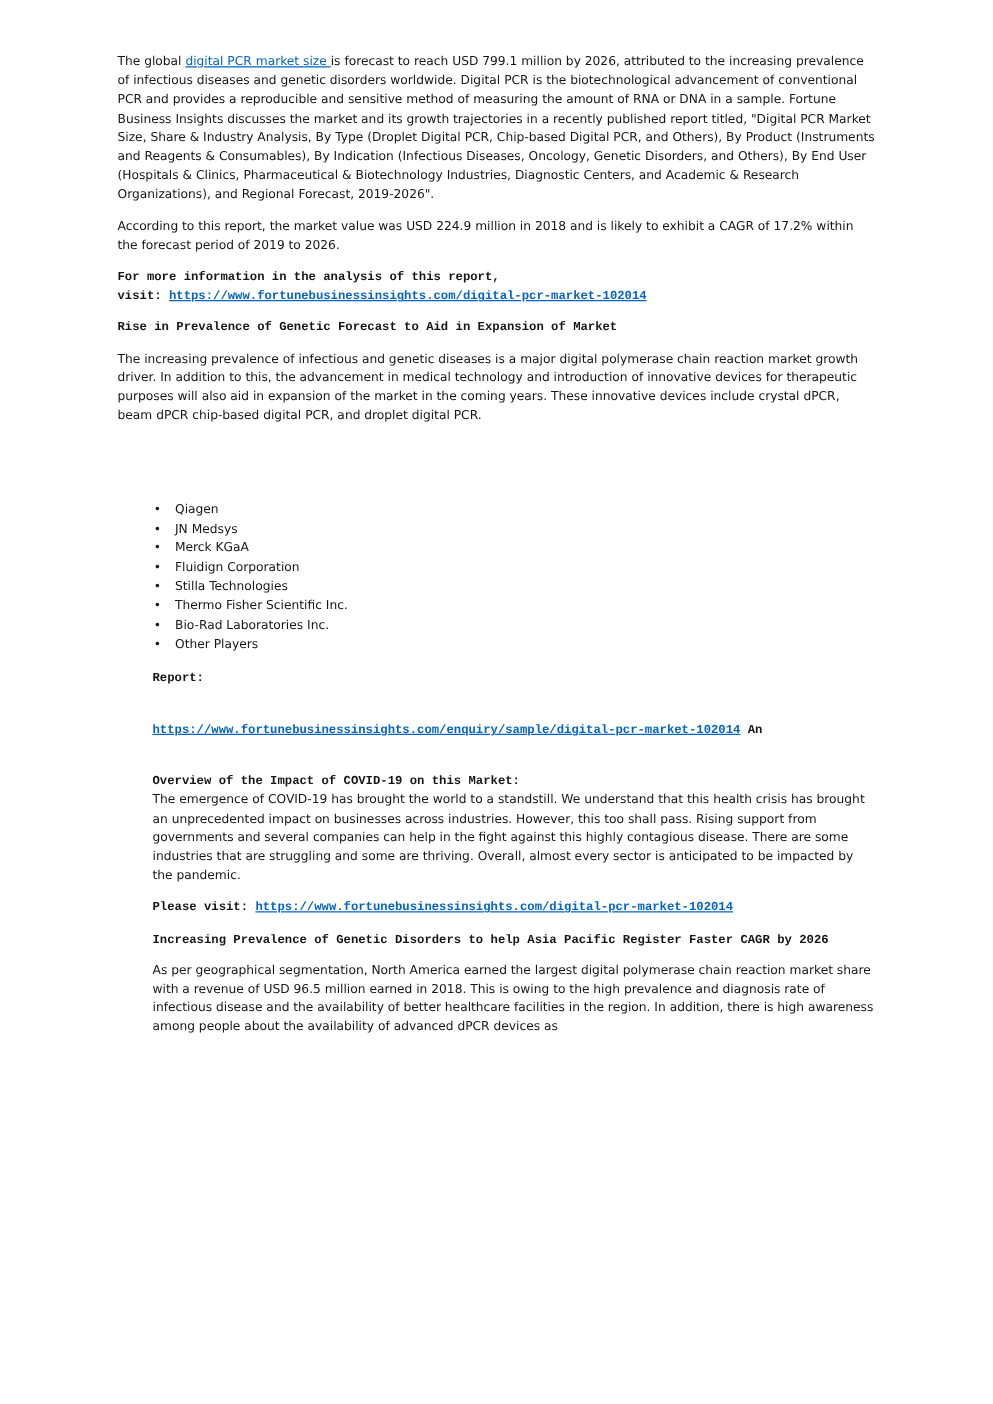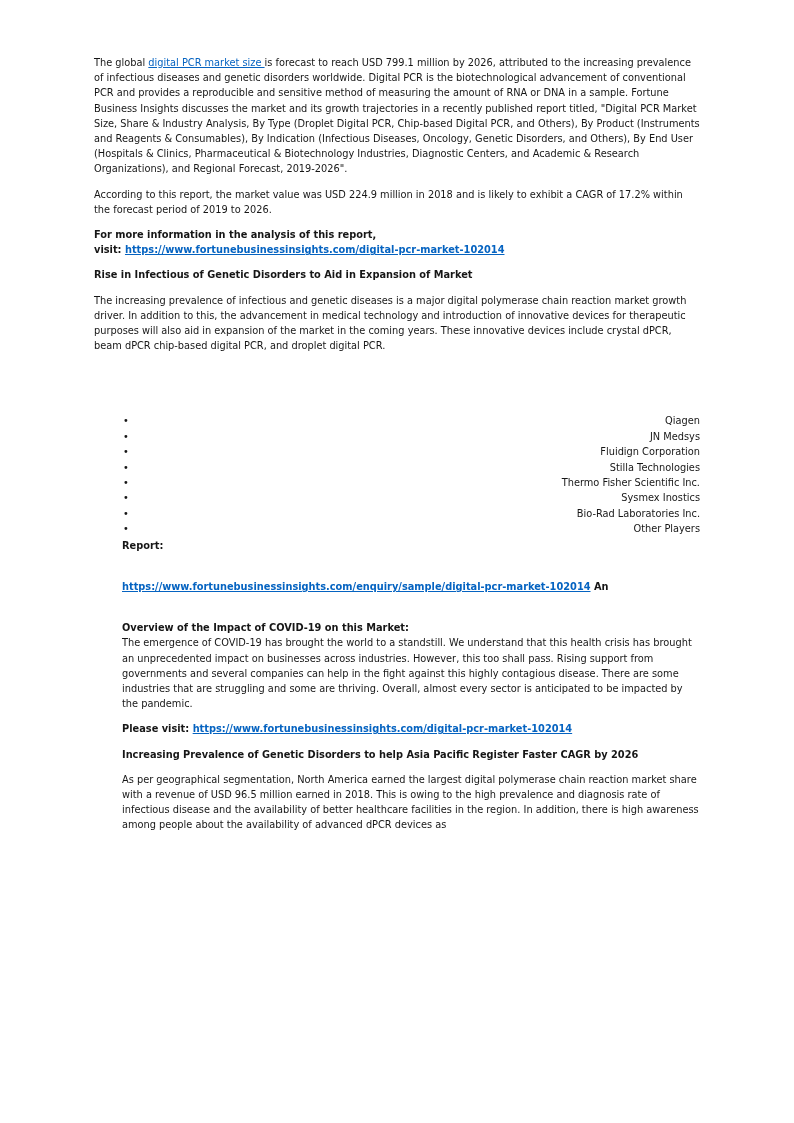--- a/index.html
+++ b/index.html
@@ -6,43 +6,42 @@
   html, body {
     margin: 0;
     padding: 0;
     background: #ffffff;
   }
   .page {
     position: relative;
     width: 794px;
     height: 1123px;
     background: #ffffff;
-    padding: 55px 94px 0 94px;
+    padding: 42px 94px 0 94px;
     font-family: "DejaVu Sans", sans-serif;
     font-size: 9.8px;
     line-height: 15.2px;
     color: #161616;
     overflow: hidden;
   }
   .para { margin: 0 0 10px 0; }
-  .bold { font-weight: bold; }
+  .bold { font-weight: bold; font-family: Liberation Mono, monospace; }
   .block { display: block; }
   .link {
     color: var(--link-color, #0563C1);
     text-decoration: underline;
     cursor: pointer;
   }
   .indent { margin-left: 28px; }
   .spacer { height: 50px; }
   .gap-lg { margin-bottom: 26px; }
   .mfr-list {
     list-style: none;
-    margin: 0 0 1px 0;
+    margin: 0 0 11px 0;
     padding: 0;
-    text-align: right;
   }
   .mfr-list li {
     position: relative;
     padding-left: 18px;
     line-height: 15.4px;
   }
   .mfr-list li::before {
     content: "\2022";
     position: absolute;
     left: 1px;
@@ -56,36 +55,36 @@
 
   <p class="para"><span>The global </span><a class="link">digital PCR market size </a><span>is forecast to reach USD 799.1 million by 2026, attributed to the increasing prevalence of infectious diseases and genetic disorders worldwide. Digital PCR is the biotechnological advancement of conventional PCR and provides a reproducible and sensitive method of measuring the amount of RNA or DNA in a sample. Fortune Business Insights discusses the market and its growth trajectories in a recently published report titled, "Digital PCR Market Size, Share &amp; Industry Analysis, By Type (Droplet Digital PCR, Chip-based Digital PCR, and Others), By Product (Instruments and Reagents &amp; Consumables), By Indication (Infectious Diseases, Oncology, Genetic Disorders, and Others), By End User (Hospitals &amp; Clinics, Pharmaceutical &amp; Biotechnology Industries, Diagnostic Centers, and Academic &amp; Research Organizations), and Regional Forecast, 2019-2026".</span></p>
 
   <p class="para">According to this report, the market value was USD 224.9 million in 2018 and is likely to exhibit a CAGR of 17.2% within the forecast period of 2019 to 2026.</p>
 
   <p class="para bold">
     <span class="block">For more information in the analysis of this report,</span>
     <span class="block"><span>visit: </span><a class="link bold">https://www.fortunebusinessinsights.com/digital-pcr-market-102014</a></span>
   </p>
 
-  <p class="para bold">Rise in Infectious of Genetic Disorders to Aid in Expansion of Market</p>
+  <p class="para bold">Rise in Prevalence of Genetic Forecast to Aid in Expansion of Market</p>
 
   <p class="para">The increasing prevalence of infectious and genetic diseases is a major digital polymerase chain reaction market growth driver. In addition to this, the advancement in medical technology and introduction of innovative devices for therapeutic purposes will also aid in expansion of the market in the coming years. These innovative devices include crystal dPCR, beam dPCR chip-based digital PCR, and droplet digital PCR.</p>
 
 
   <div class="indent">
 
     <div class="spacer"></div>
 
     <ul class="mfr-list">
       <li>Qiagen</li>
       <li>JN Medsys</li>
+      <li>Merck KGaA</li>
       <li>Fluidign Corporation</li>
       <li>Stilla Technologies</li>
       <li>Thermo Fisher Scientific Inc.</li>
-      <li>Sysmex Inostics</li>
       <li>Bio-Rad Laboratories Inc.</li>
       <li>Other Players</li>
     </ul>
 
 
     <p class="para bold gap-lg">Report:</p>
 
     <p class="para bold gap-lg"><a class="link bold">https://www.fortunebusinessinsights.com/enquiry/sample/digital-pcr-market-102014</a><span> An</span></p>
 
     <p class="para">

